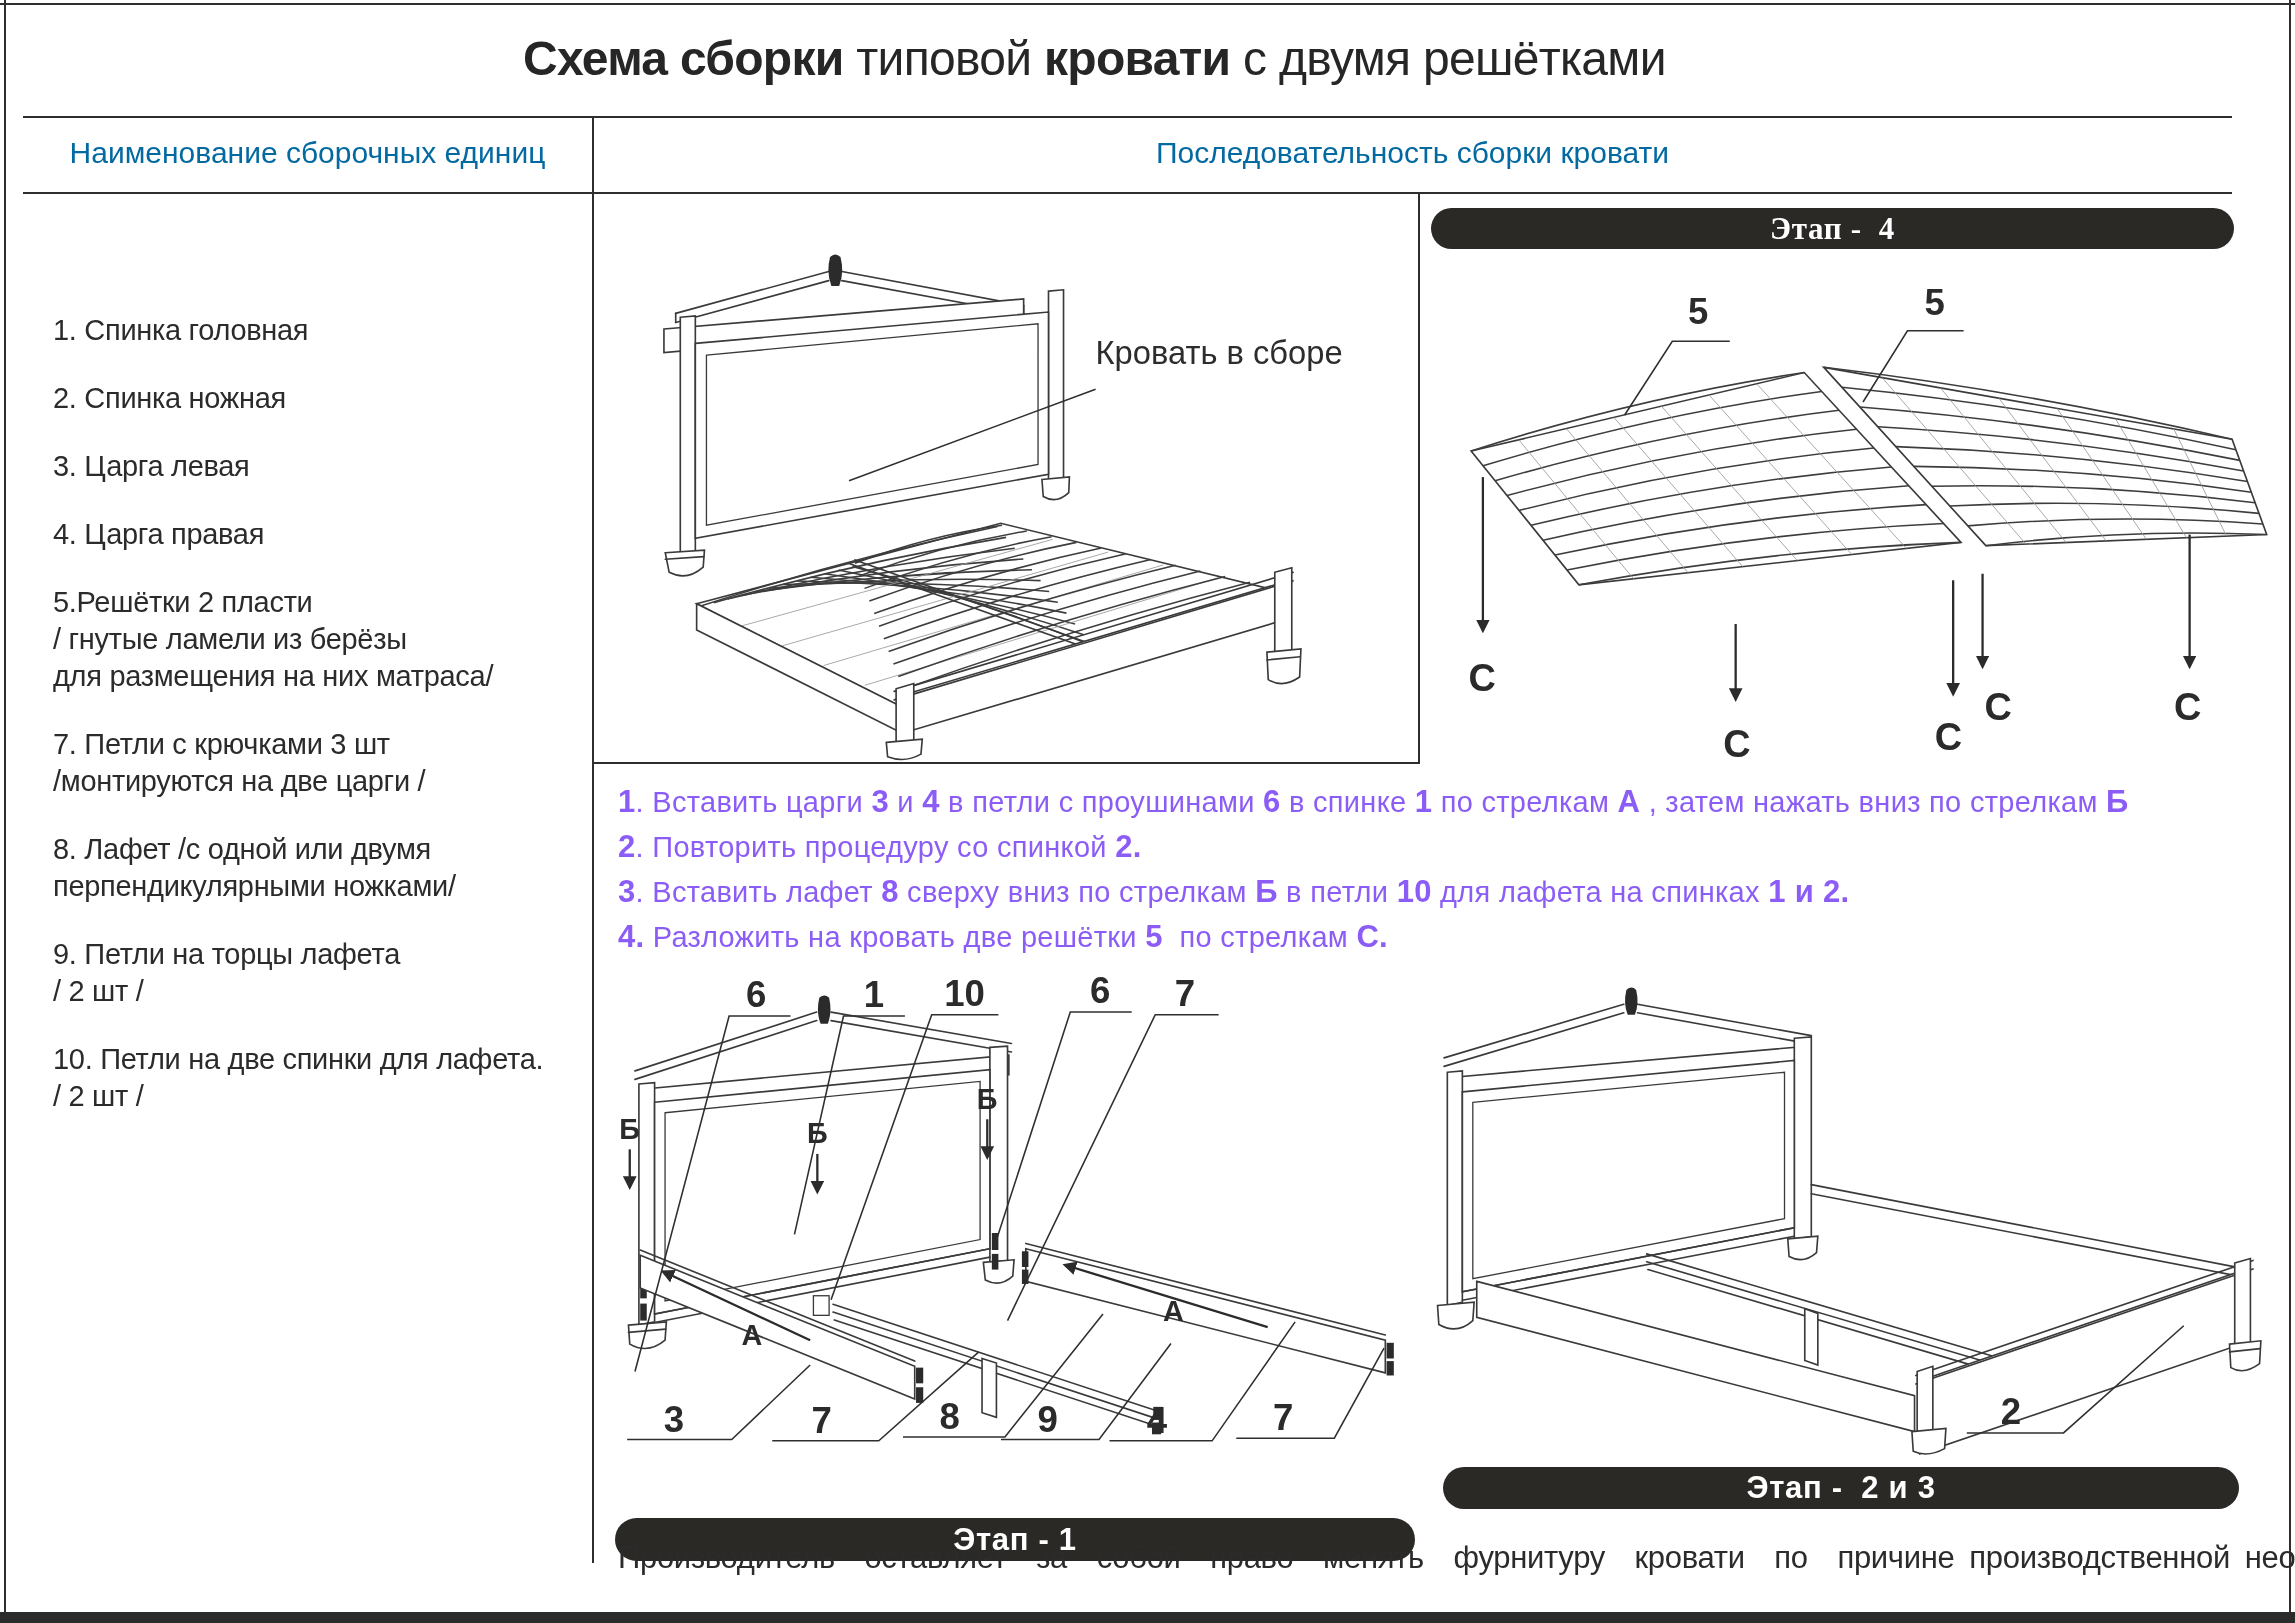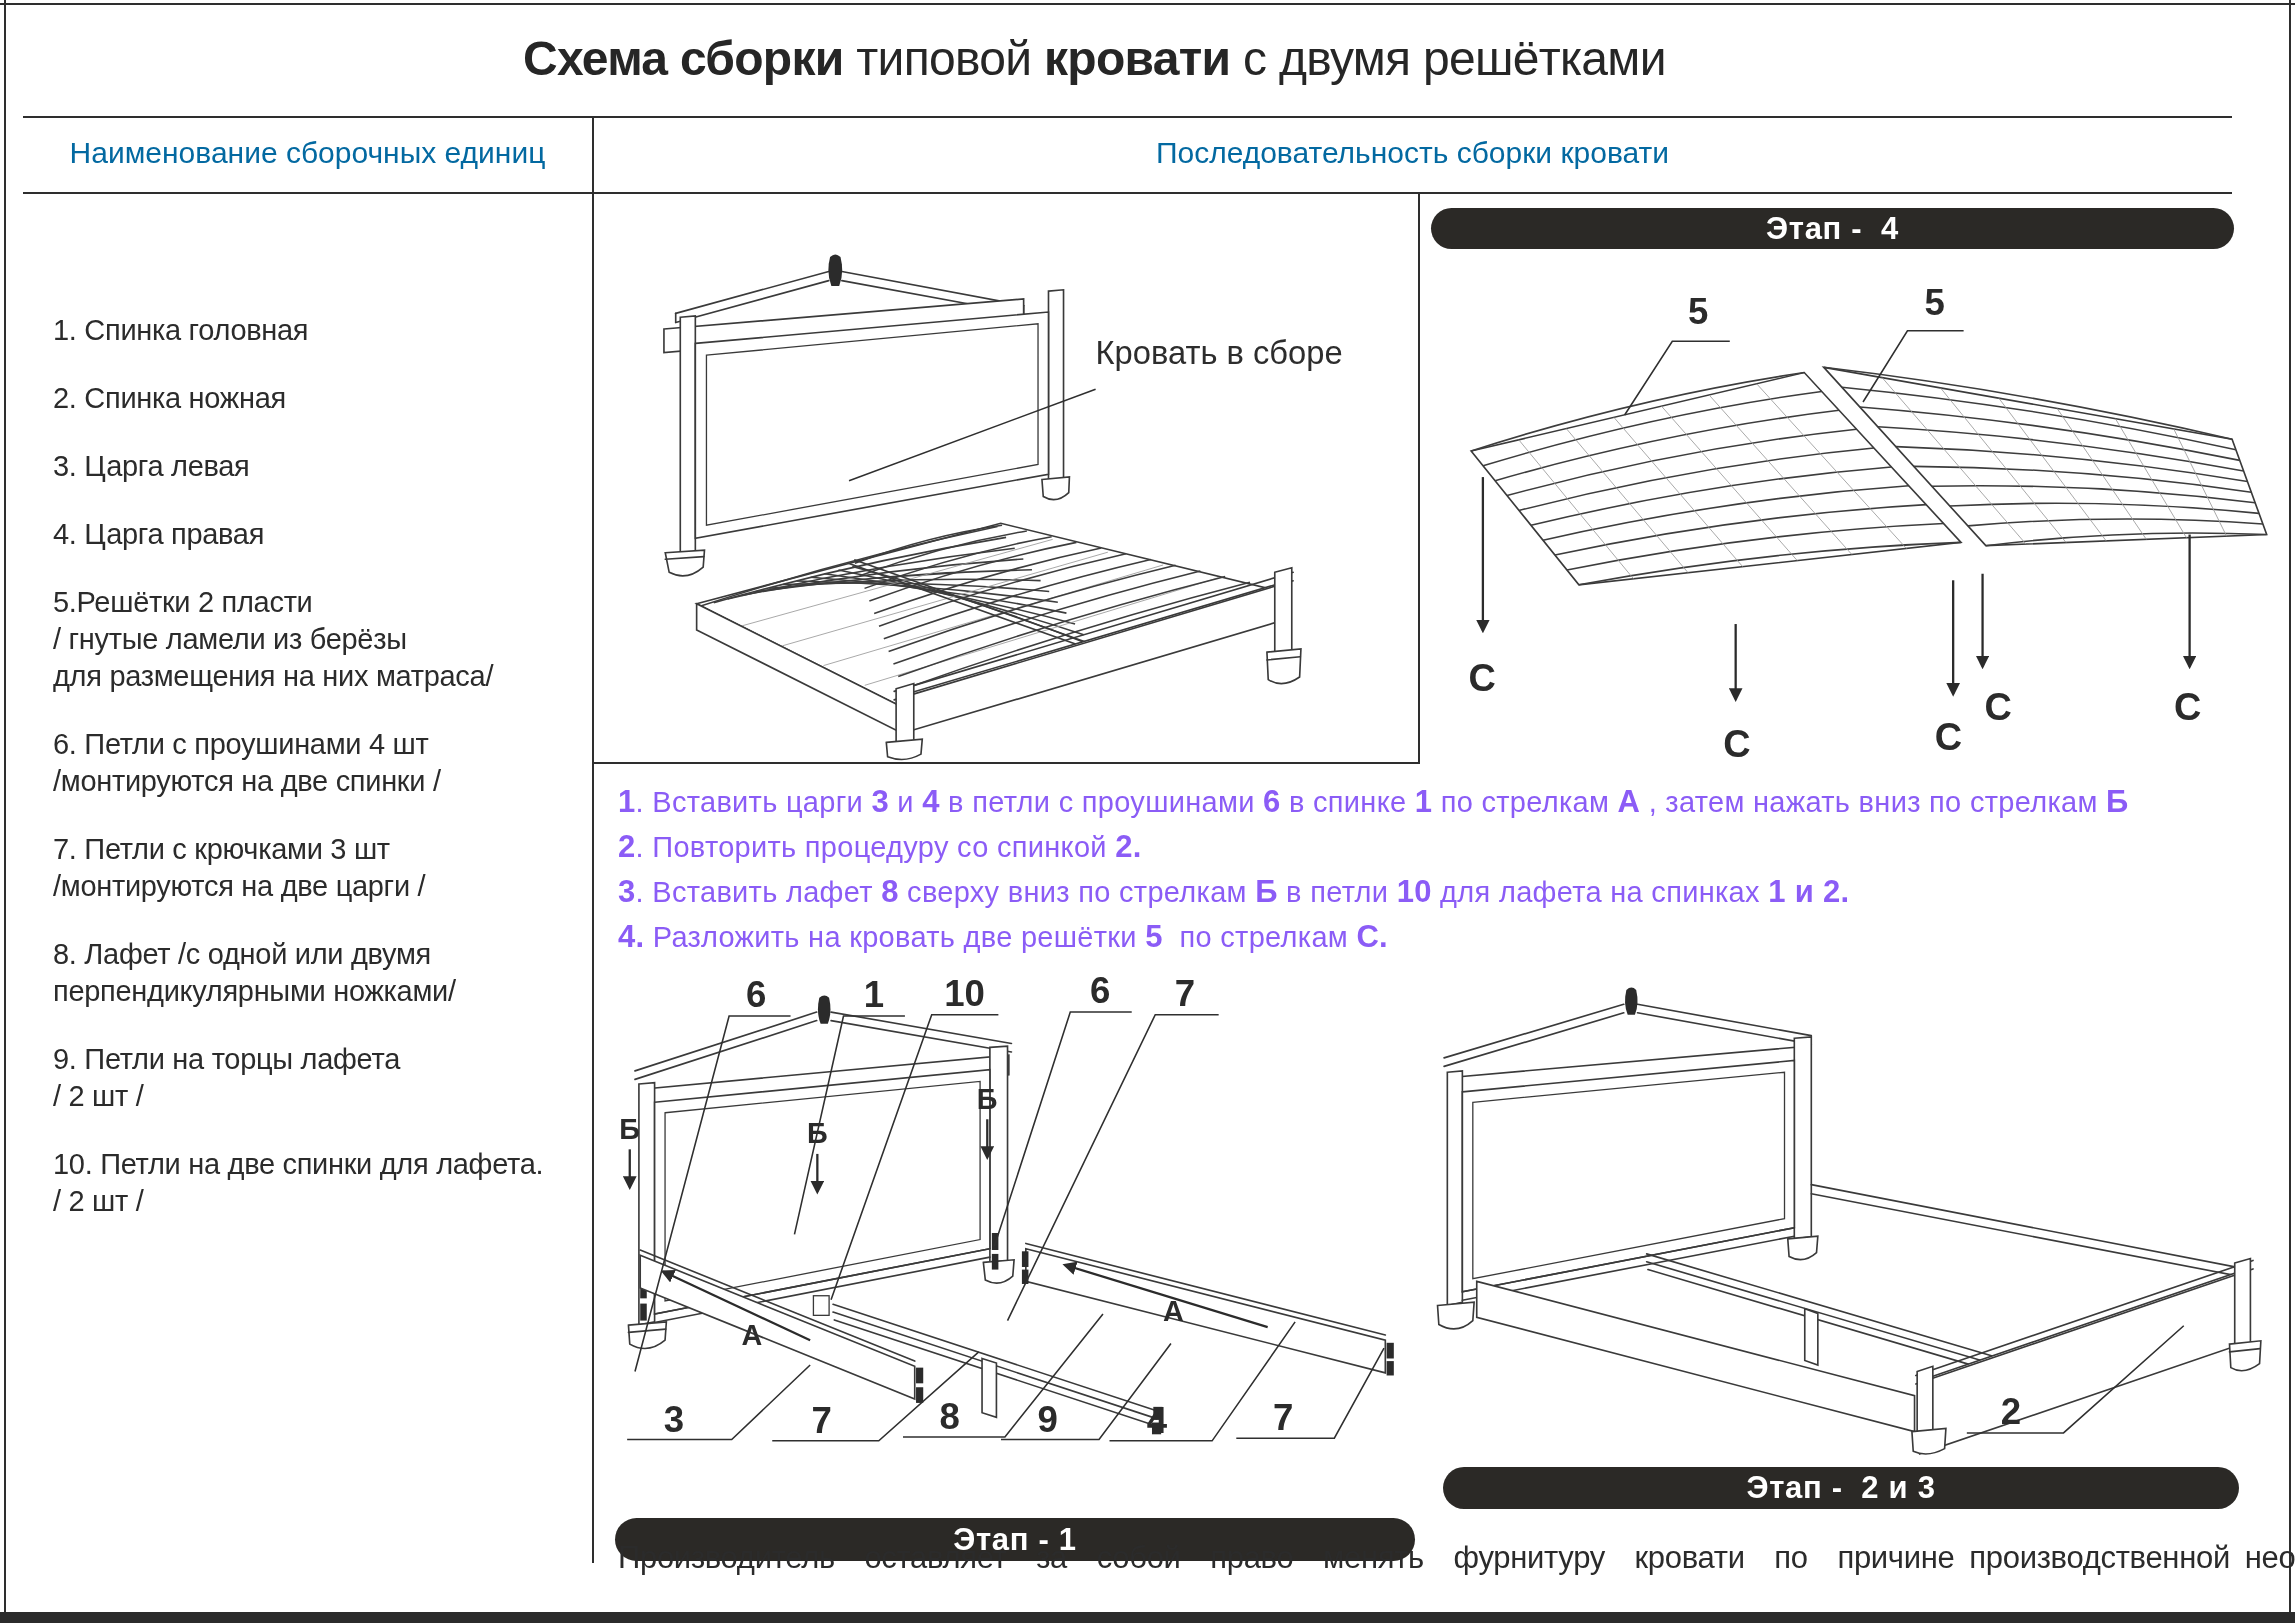--- a/index.html
+++ b/index.html
@@ -63,40 +63,38 @@
 <div class="abs figbox"></div>
 
 <div class="abs parts" id="parts-list">
     <div class="part-item">1.   Спинка головная</div>
     <div class="part-item">2. Спинка ножная</div>
     <div class="part-item">3. Царга левая</div>
     <div class="part-item">4. Царга правая</div>
     <div class="part-item">5.Решётки  2 пласти
 / гнутые ламели из берёзы
 для размещения на них матраса/</div>
-    <div class="part-item">6. Петли с проушинами 4 шт
-/монтируются на две спинки /</div>
     <div class="part-item">7. Петли с крючками 3 шт
 /монтируются на две царги /</div>
     <div class="part-item">8. Лафет /с одной или двумя
 перпендикулярными ножками/</div>
     <div class="part-item">9. Петли на торцы лафета
 / 2 шт /</div>
     <div class="part-item">10. Петли на две спинки для лафета.
 / 2 шт /</div>
   </div>
 
 <div class="abs instr" id="instructions">
     <div class="instr-line"><span class="b">1</span><span>. Вставить царги </span><span class="b">3</span><span> и </span><span class="b">4</span><span> в петли с проушинами </span><span class="b">6</span><span> в спинке </span><span class="b">1</span><span> по стрелкам </span><span class="b">А</span><span> , затем нажать вниз по стрелкам </span><span class="b">Б</span></div>
     <div class="instr-line"><span class="b">2</span><span>. Повторить процедуру со спинкой </span><span class="b">2.</span></div>
     <div class="instr-line"><span class="b">3</span><span>. Вставить лафет </span><span class="b">8</span><span> сверху вниз по стрелкам </span><span class="b">Б</span><span> в петли </span><span class="b">10</span><span> для лафета на спинках </span><span class="b">1 и 2.</span></div>
     <div class="instr-line"><span class="b">4.</span><span> Разложить на кровать две решётки </span><span class="b">5</span><span>  по стрелкам </span><span class="b">С.</span></div>
   </div>
 
-<div class="abs banner" style="left:1431px;top:208px;width:803px;height:41px;">Этап -  4</div>
+<div class="abs banner" style="left:1431px;top:208px;width:803px;height:41px;font-family:Liberation Serif, serif;">Этап -  4</div>
 <div class="abs banner" style="left:615px;top:1518px;width:800px;height:43px;">Этап - 1</div>
 <div class="abs banner" style="left:1443px;top:1467px;width:796px;height:42px;">Этап -  2 и 3</div>
 
 <div class="abs footer-note">Производитель  оставляет  за  собой  право  менять  фурнитуру  кровати  по  причине производственной необходимости</div>
 
 <svg id="figA" viewBox="0 0 1263 870" style="left:592px;top:193px;width:826px;height:569px;">
   <defs>
     <marker id="ahA" viewBox="0 0 10 10" refX="8" refY="5" markerWidth="6.5" markerHeight="6.5" orient="auto-start-reverse">
         <path d="M0,0 L10,5 L0,10 z" fill="#2b2b2b"></path>
       </marker>

